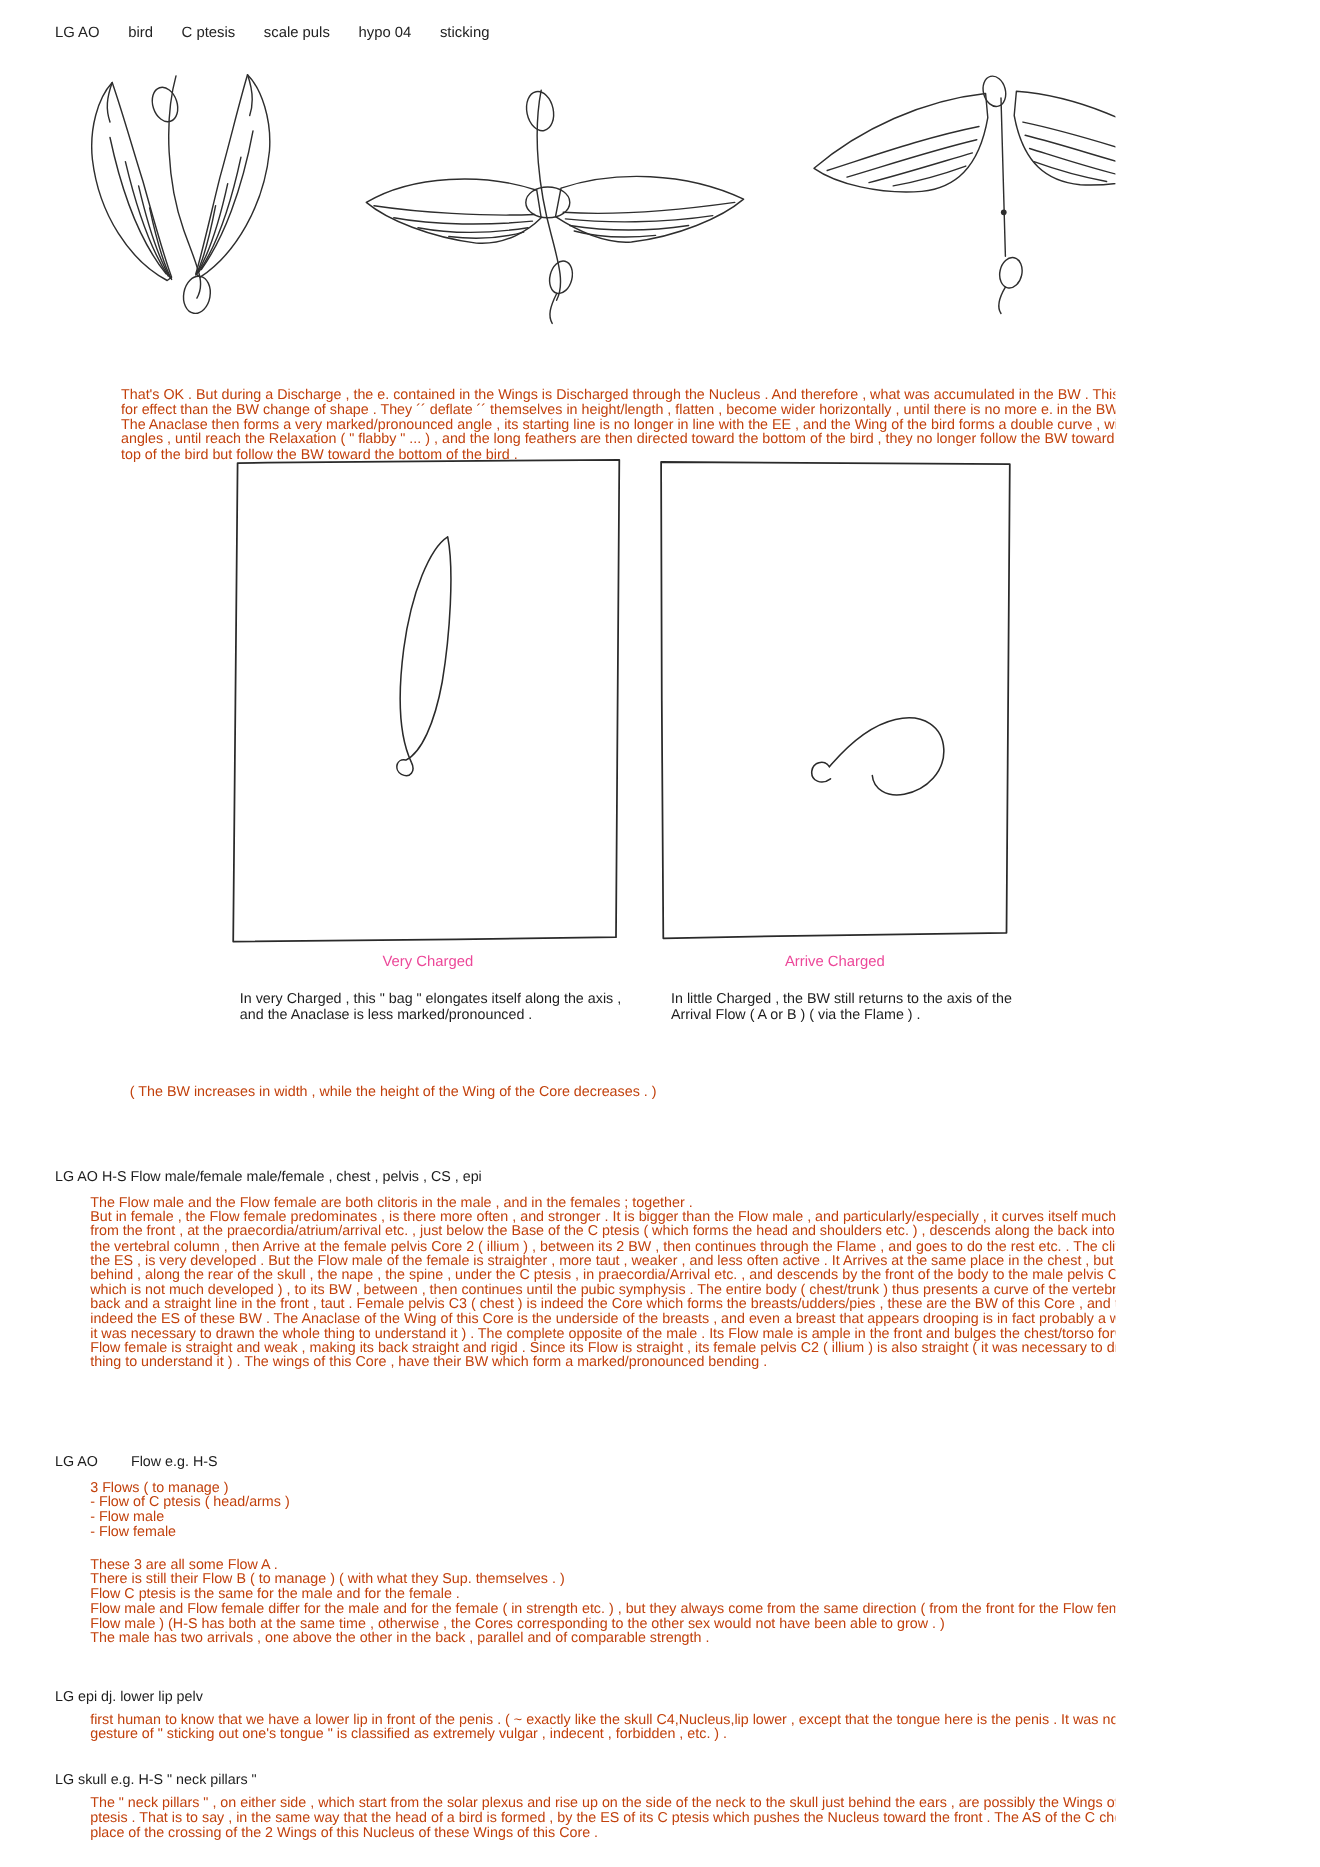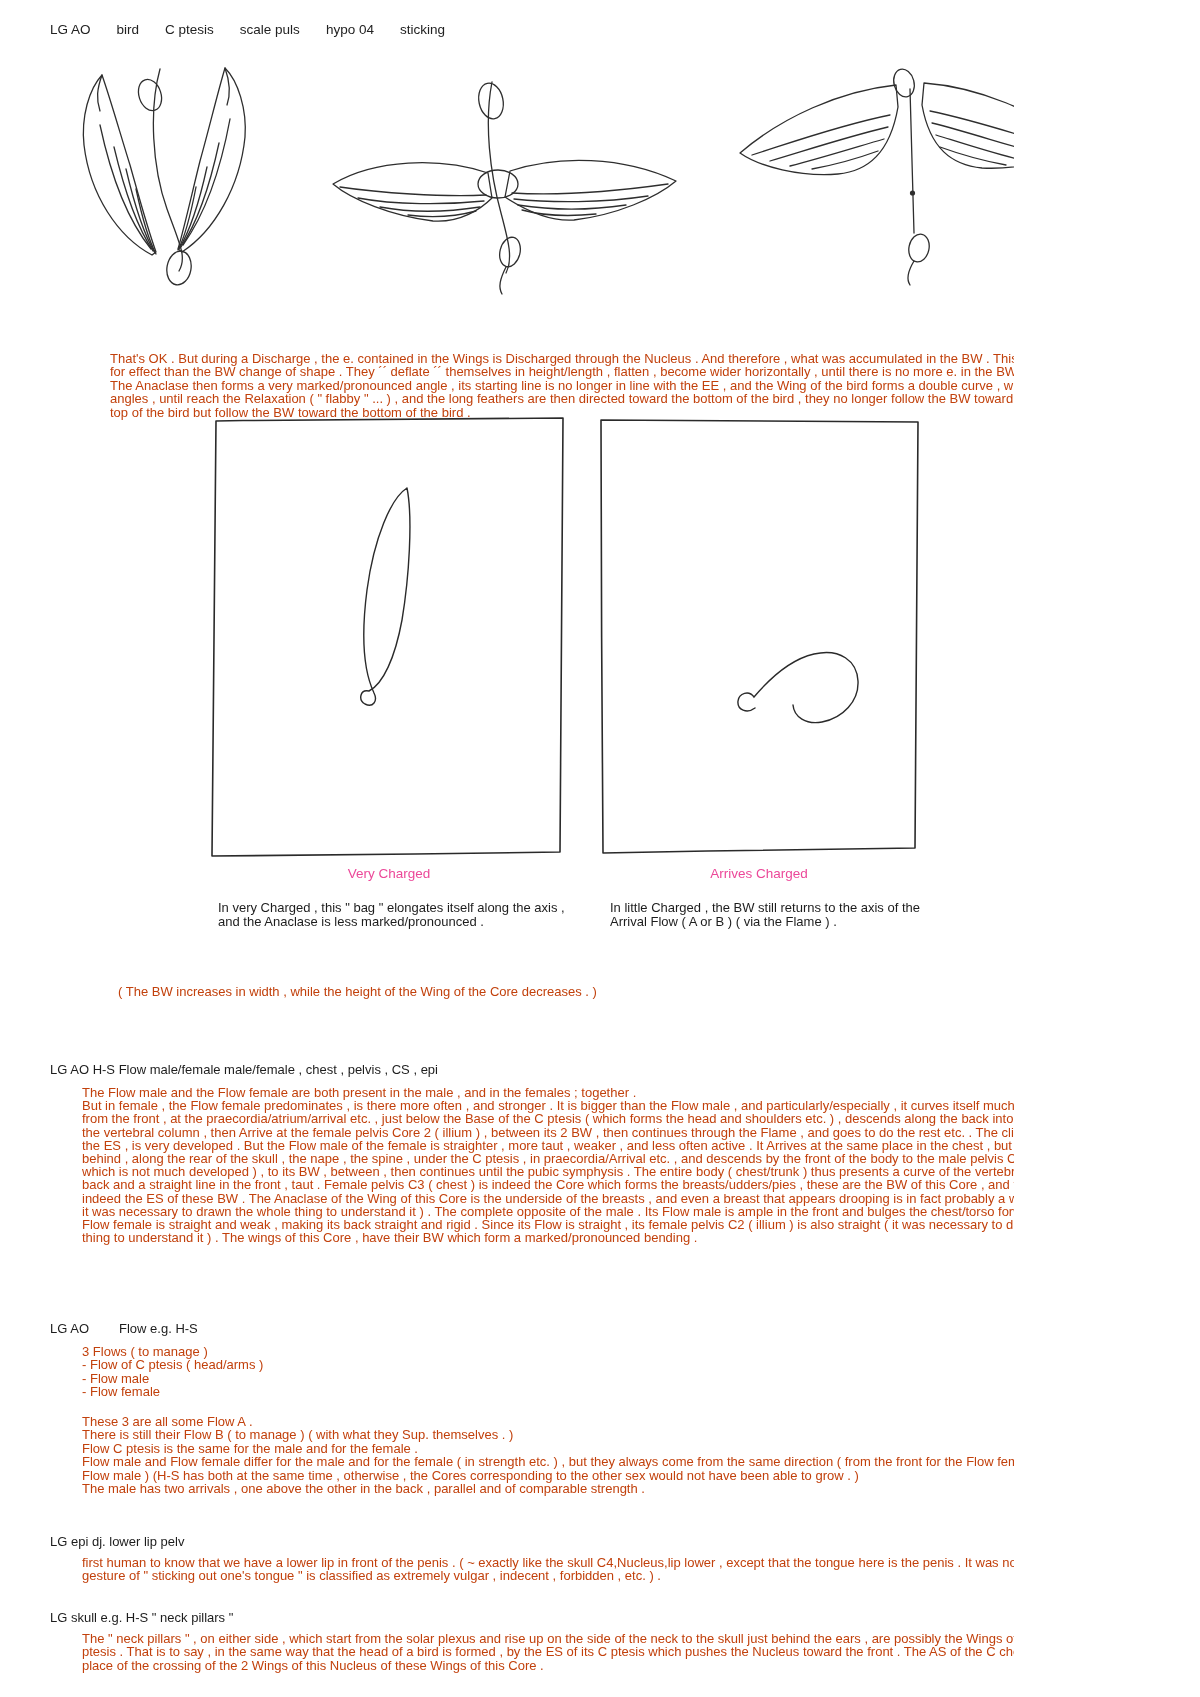--- a/index.html
+++ b/index.html
@@ -100,32 +100,32 @@
       <path class="bx" d="M 21 13 C 140 11 260 10 368 10 C 367 155 366 300 365 444 C 250 446 130 447 17 448 C 18 303 20 158 21 13 Z"></path>
       <path class="dr" d="M 212 80 C 196 90 179 130 172 182 C 165 236 171 268 179 285 C 183 293 178 300 170 296 C 163 292 165 281 174 283 C 188 276 200 250 207 212 C 214 170 218 110 212 80"></path>
     </g>
     <g>
       <path class="bx" d="M 406 12 C 512 12 618 13 723 14 C 722 156 721 298 720 440 C 615 441 512 443 408 445 C 407 301 406 156 406 12 Z"></path>
       <path class="dr" d="M 560 300 C 552 306 542 302 543 293 C 544 285 554 282 559 289 C 570 276 593 252 619 246 C 645 240 662 253 663 273 C 664 293 648 310 627 314 C 611 317 599 309 598 297"></path>
     </g>
   </svg>
 
   <div class="abs fig-label" style="left:215px;top:866px;width:348px;">Very Charged</div>
-  <div class="abs fig-label" style="left:600px;top:866px;width:318px;">Arrives Charged</div>
+  <div class="abs fig-label" style="left:600px;top:866px;width:318px;">Arrive Charged</div>
 
   <div class="abs caption" style="left:218px;top:901px;width:350px;">In very Charged , this " bag " elongates itself along the axis , and the Anaclase is less marked/pronounced .</div>
   <div class="abs caption" style="left:610px;top:901px;width:330px;">In little Charged , the BW still returns to the axis of the Arrival Flow ( A or B ) ( via the Flame ) .</div>
 
   <div class="abs body-text" style="left:118px;top:985px;width:910px;">
     <div>( The BW increases in width , while the height of the Wing of the Core decreases . )</div>
   </div>
 
   <div class="abs heading" style="left:50px;top:1062px;">LG AO H-S Flow male/female male/female , chest , pelvis , CS , epi</div>
   <div class="abs body-text tight" style="left:82px;top:1086px;width:1032px;">
-    <div>The Flow male and the Flow female are both present in the male , and in the females ; together .</div>
+    <div>The Flow male and the Flow female are both clitoris in the male , and in the females ; together .</div>
     <div>But in female , the Flow female predominates , is there more often , and stronger . It is bigger than the Flow male , and particularly/especially , it curves itself much more . It arrives from the front , at the praecordia/atrium/arrival etc. , just below the Base of the C ptesis ( which forms the head and shoulders etc. ) , descends along the back into the chest , along the vertebral column , then Arrive at the female pelvis Core 2 ( illium ) , between its 2 BW , then continues through the Flame , and goes to do the rest etc. . The clitoris , just before the ES , is very developed . But the Flow male of the female is straighter , more taut , weaker , and less often active . It Arrives at the same place in the chest , but comes from behind , along the rear of the skull , the nape , the spine , under the C ptesis , in praecordia/Arrival etc. , and descends by the front of the body to the male pelvis C2 ( Ischium ) ( which is not much developed ) , to its BW , between , then continues until the pubic symphysis . The entire body ( chest/trunk ) thus presents a curve of the vertebral column in the back and a straight line in the front , taut . Female pelvis C3 ( chest ) is indeed the Core which forms the breasts/udders/pies , these are the BW of this Core , and the nipples are indeed the ES of these BW . The Anaclase of the Wing of this Core is the underside of the breasts , and even a breast that appears drooping is in fact probably a well-formed BW ( it was necessary to drawn the whole thing to understand it ) . The complete opposite of the male . Its Flow male is ample in the front and bulges the chest/torso forward , while its Flow female is straight and weak , making its back straight and rigid . Since its Flow is straight , its female pelvis C2 ( illium ) is also straight ( it was necessary to drawn the whole thing to understand it ) . The wings of this Core , have their BW which form a marked/pronounced bending .</div>
   </div>
 
   <div class="abs heading hd2" style="left:50px;top:1321px;">
     <span>LG AO</span>
     <span>Flow e.g. H-S</span>
   </div>
   <div class="abs body-text" style="left:82px;top:1345px;width:1100px;">
     <div>3 Flows ( to manage )</div>
     <div>- Flow of C ptesis ( head/arms )</div>

